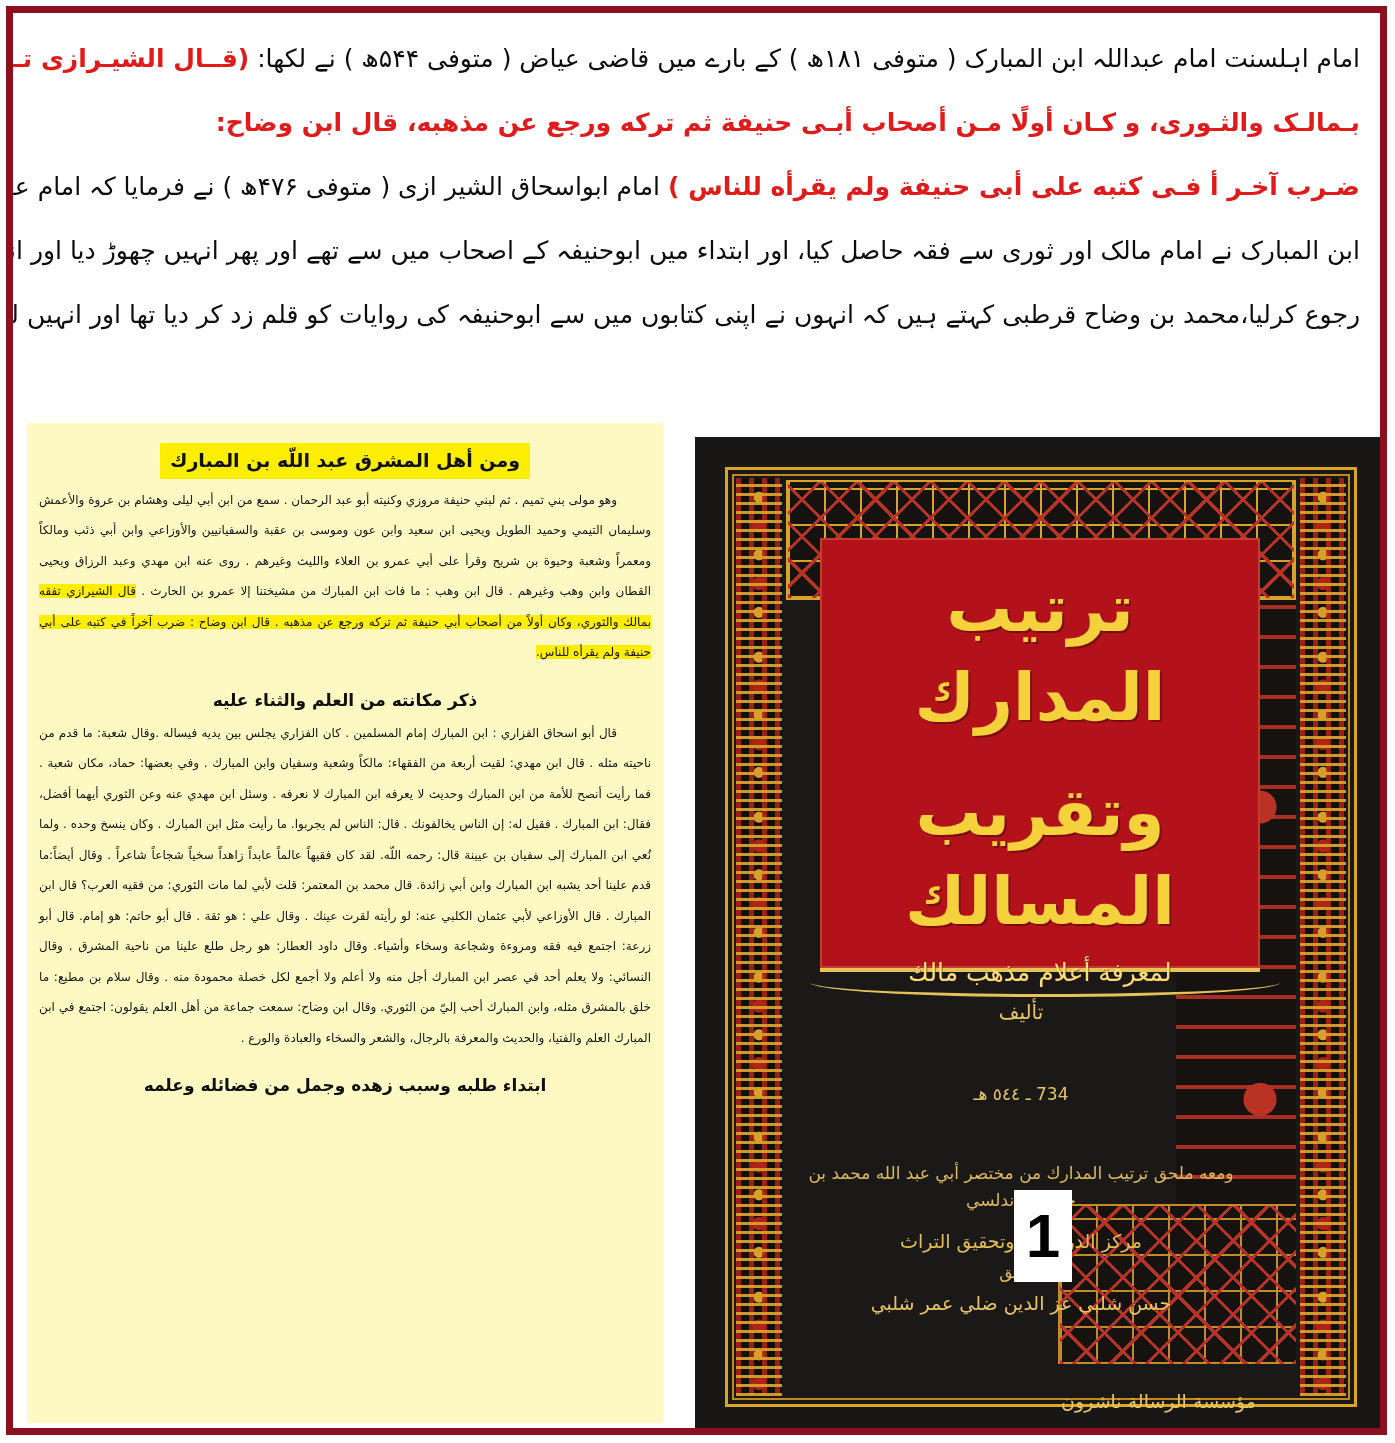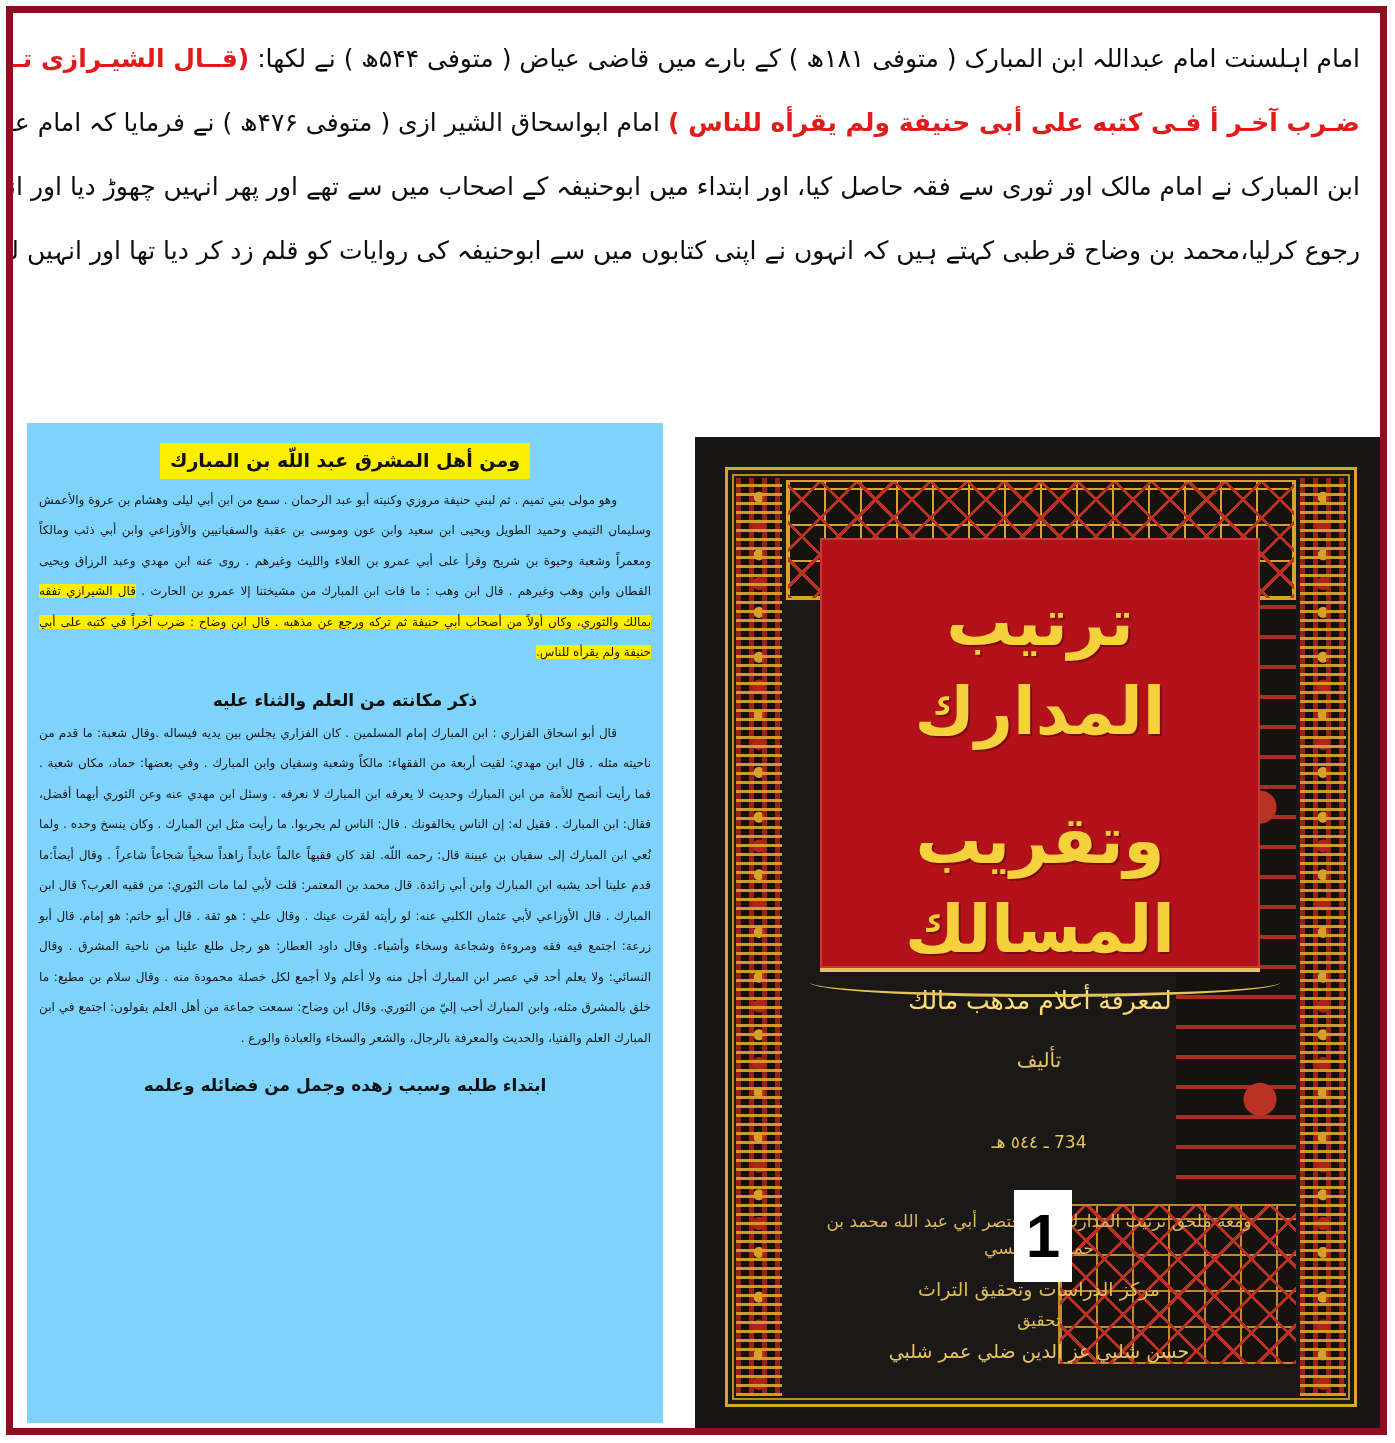--- a/index.html
+++ b/index.html
@@ -65,21 +65,21 @@
     height: 1016px;
   }
 
   
   .scan-col {
     position: absolute;
     left: 14px;
     top: 6px;
     width: 636px;
     height: 1000px;
-    background: #7dd3fc;
+    background: #fef9c3;
     direction: rtl;
     box-sizing: border-box;
     padding: 6px 12px 0 12px;
     overflow: hidden;
   }
   .scan-heading {
     text-align: center;
     font-size: 19px;
     font-weight: bold;
     color: #101010;
@@ -239,21 +239,21 @@
     border-bottom: 4px solid #e6c35a;
     box-shadow: inset 0 0 0 2px rgba(230,195,90,0.25);
   }
   .title-plate .t-main {
     color: #f5d23c;
     text-align: center;
     font-size: 66px;
     font-weight: bold;
     line-height: 1.35;
     direction: rtl;
-    padding-top: 40px;
+    padding-top: 26px;
     text-shadow: 2px 2px 0 rgba(90,8,8,0.6);
   }
   .title-plate .t-sub {
     color: #f7e07a;
     text-align: center;
     font-size: 25px;
     direction: rtl;
     margin-top: 12px;
     text-shadow: 1px 1px 0 rgba(90,8,8,0.5);
   }
@@ -265,26 +265,25 @@
     width: 470px;
     height: 26px;
     background:
       radial-gradient(ellipse at 50% 0%, #e6c35a 0 3px, transparent 4px);
     border-bottom: 3px solid #e6c35a;
     border-radius: 0 0 60% 60%;
   }
 
   .cover-text {
     position: absolute;
-    left: 76px;
+    left: 58px;
     width: 470px;
     direction: rtl;
     text-align: center;
     color: #e8c563;
-    margin-top: 48px;
   }
   .ct-label   { top: 530px;  font-size: 20px; }
   .ct-author  { top: 560px;  font-size: 24px; line-height: 1.5; }
   .ct-dates   { top: 614px;  font-size: 17px; letter-spacing: 1px; }
   .ct-note    { top: 690px;  font-size: 17px; line-height: 1.6; color: #dfb95a; }
   .ct-center  { top: 760px;  font-size: 19px; color: #e2bd55; }
   .ct-tahqiq  { top: 792px;  font-size: 17px; color: #e2bd55; }
   .ct-editors { top: 822px;  font-size: 19px; color: #e8c563; }
   .ct-pub     { top: 920px;  font-size: 19px; color: #e8c563; text-align: right; padding-right: 10px;}
 
@@ -310,20 +309,23 @@
 
 <div class="page">
   <div class="frame">
 
     <div class="urdu-block">
       <div class="urdu-line">
         <span class="u-black">امام اہلسنت امام عبداللہ ابن المبارک ( متوفی ۱۸۱ھ ) کے بارے میں قاضی عیاض ( متوفی ۵۴۴ھ ) نے لکھا:</span>
         <span class="u-red">(قــال الشيـرازى تـفـقة</span>
       </div>
       <div class="urdu-line">
+        <span class="u-red">بـمالـک والثـورى، و كـان أولًا مـن أصحاب أبـى حنيفة ثم تركه ورجع عن مذهبه، قال ابن وضاح:</span>
+      </div>
+      <div class="urdu-line">
         <span class="u-red">ضـرب آخـر أ فـى كتبه على أبى حنيفة ولم يقرأه للناس )</span>
         <span class="u-black">امام ابواسحاق الشیر ازی ( متوفی ۴۷۶ھ ) نے فرمایا کہ امام عبداللہ</span>
       </div>
       <div class="urdu-line">
         <span class="u-black">ابن المبارک نے امام مالک اور ثوری سے فقہ حاصل کیا، اور ابتداء میں ابوحنیفہ کے اصحاب میں سے تھے اور پھر انہیں چھوڑ دیا اور انکے مذہب سے</span>
       </div>
       <div class="urdu-line">
         <span class="u-black">رجوع کرلیا،محمد بن وضاح قرطبی  کہتے ہیں کہ انہوں نے اپنی کتابوں میں سے ابوحنیفہ کی روایات کو قلم زد کر دیا تھا اور انہیں لوگوں کو سناتے بھی نہیں تھے ۔</span>
       </div>
     </div>

